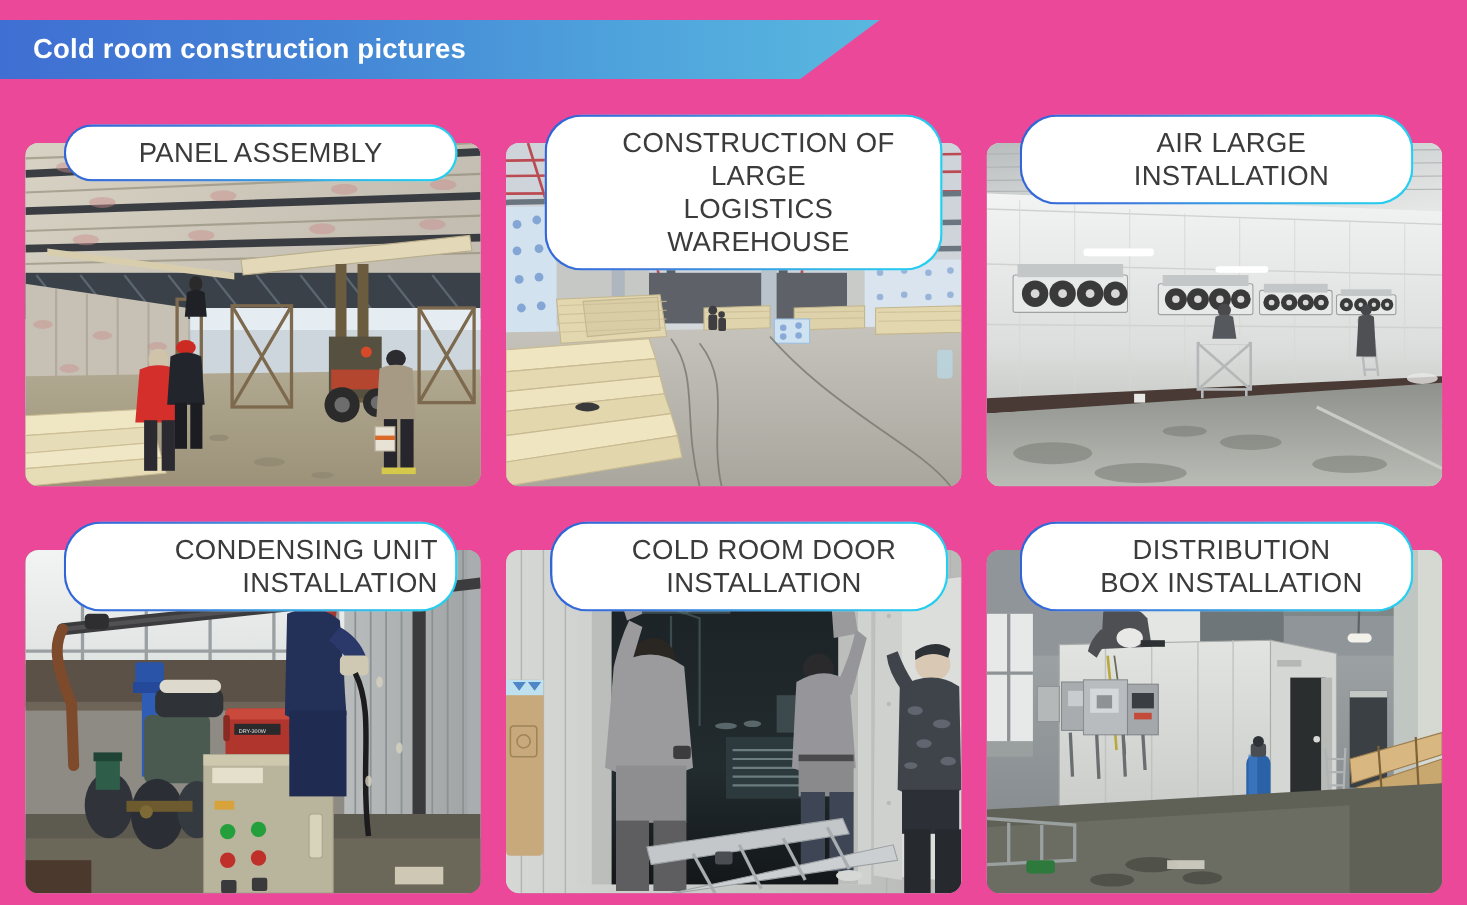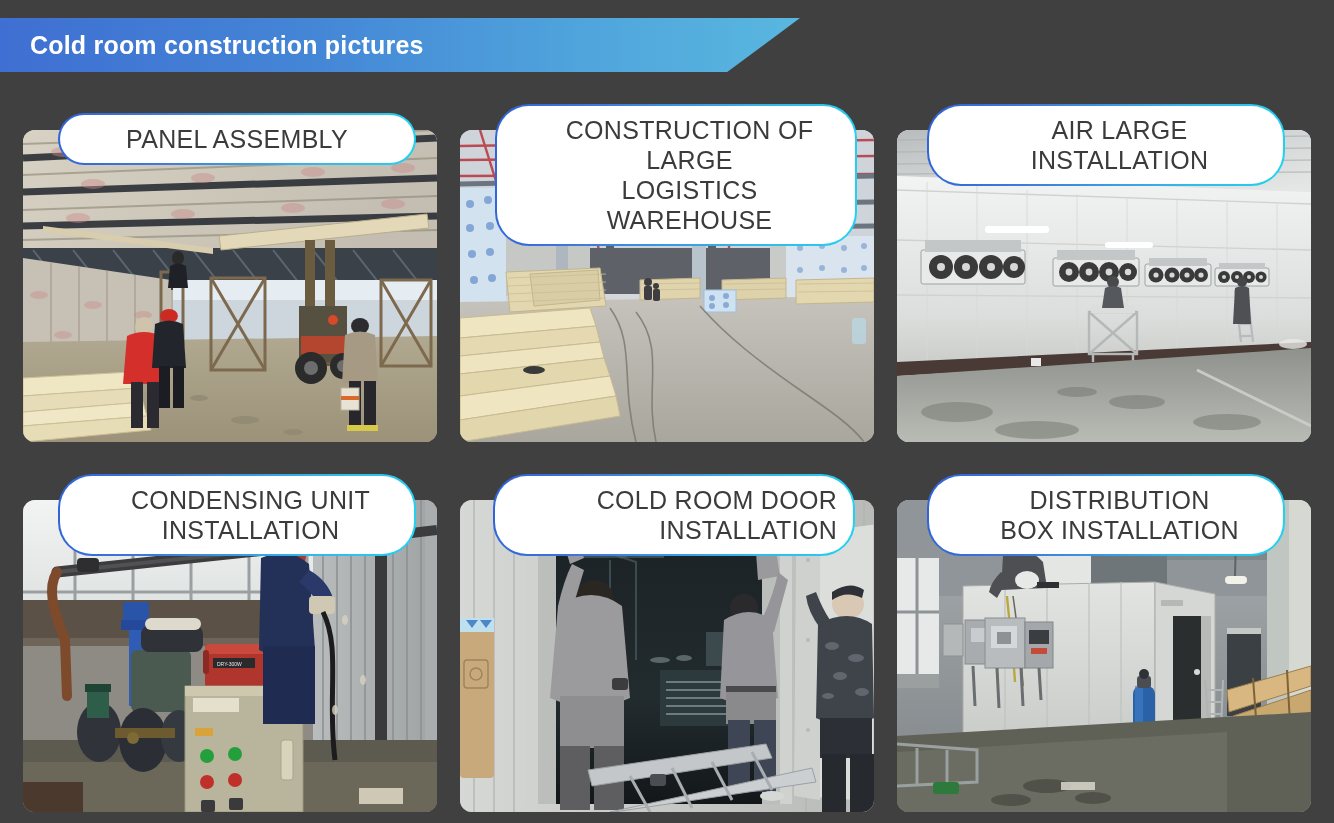--- a/index.html
+++ b/index.html
@@ -2,21 +2,21 @@
 <html><head>
 <meta charset="utf-8">
 <style>
   * { box-sizing: border-box; margin: 0; padding: 0; }
   html, body {
     width: 1334px; height: 823px;
     background: #ffffff;
     font-family: "Liberation Sans", sans-serif;
     overflow: hidden;
   }
-  .page { position: relative; width: 1334px; height: 823px; background:#404040; }
+  .page { position: relative; width: 1334px; height: 823px; background:#ec4899; }
 
   
   .banner-wrap {
     position: absolute; left: 0; top: 18px; width: 800px; height: 54px;
   }
   .banner-shape {
     position: absolute; inset: 0;
     background: linear-gradient(90deg, #3f6fd2 0%, #4485d6 38%, #4fa4dc 72%, #59b7df 100%);
     clip-path: polygon(0 0, 100% 0, 90.9% 100%, 0 100%);
   }
@@ -70,22 +70,22 @@
     line-height: 30px;
     font-weight: normal;
     letter-spacing: .3px;
     white-space: pre-line;
   }
 
   
   .card-0 .pill { left: 35px; width: 358px; }
   .card-1 .pill { left: 35px; width: 382px; }
   .card-2 .pill { left: 30px; width: 358px; }
-  .card-3 .pill { left: 35px; width: 358px; }
-  .card-4 .pill { left: 33px; width: 372px; text-align: right; }
+  .card-3 .pill { left: 35px; width: 358px; text-align: right; }
+  .card-4 .pill { left: 40px; width: 372px; }
   .card-5 .pill { left: 30px; width: 358px; }
 </style>
 </head>
 <body>
 
 <div class="page">
 
   <div class="banner-wrap">
     <div class="banner-shape"></div>
     <div class="banner-title">Cold room construction pictures</div>

